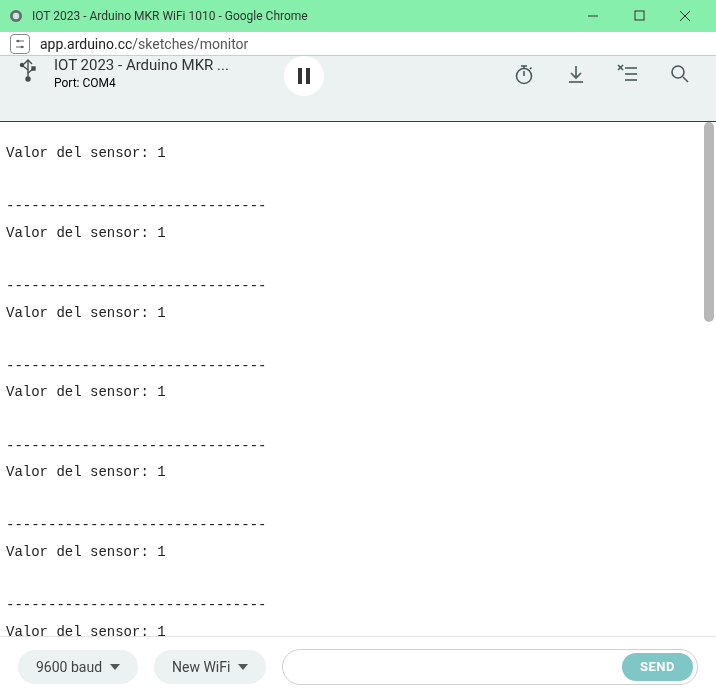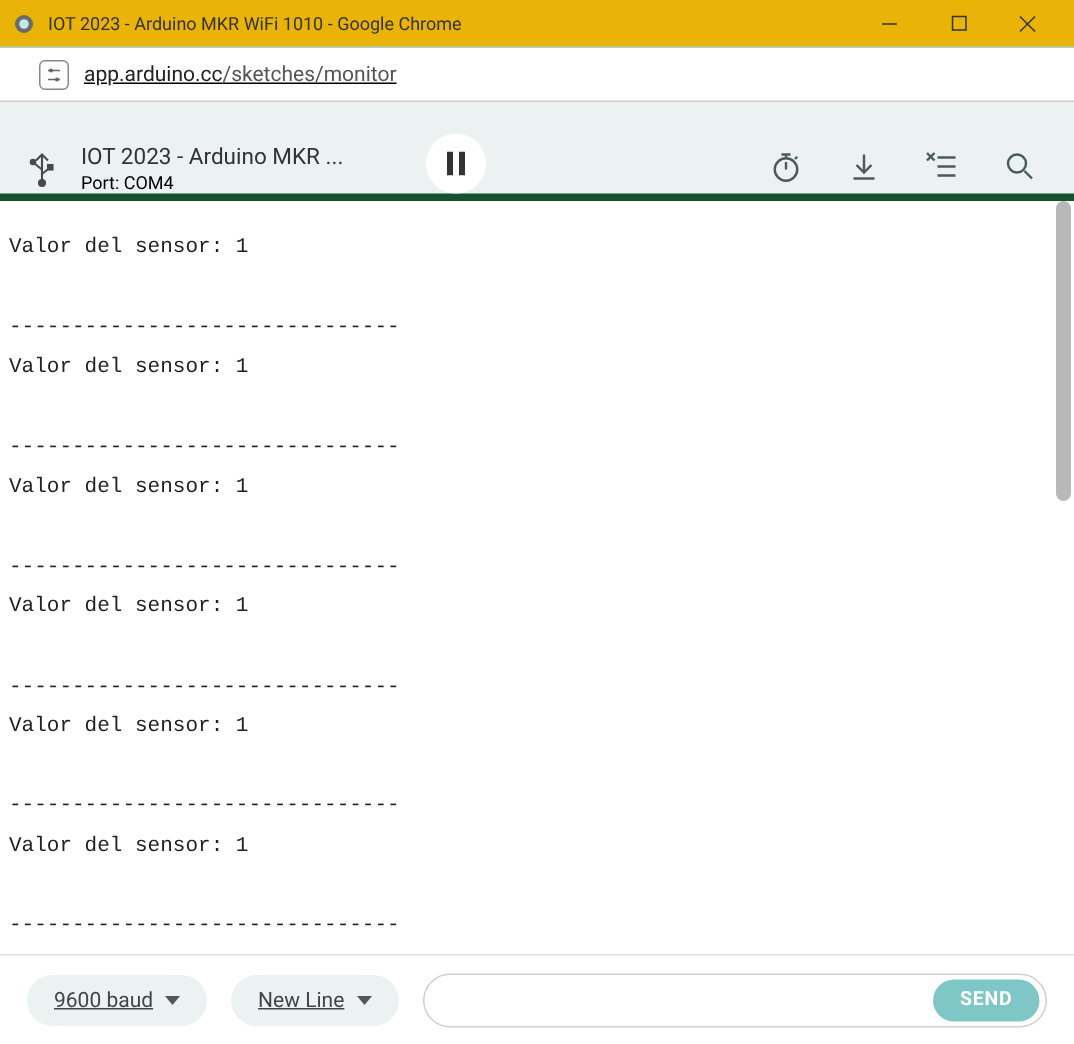--- a/index.html
+++ b/index.html
@@ -7,21 +7,21 @@
       font-family: -apple-system, BlinkMacSystemFont, "Segoe UI", Roboto, sans-serif;
       background: #fff;
       width: 716px;
       height: 696px;
       overflow: hidden;
       display: flex;
       flex-direction: column;
     }
     
     .titlebar {
-      background: #eab308;
+      background: #86efac;
       height: 32px;
       display: flex;
       align-items: center;
       padding: 0 8px;
       border-bottom: 1px solid #a8d4d6;
     }
     .titlebar-icon {
       width: 16px; height: 16px;
       margin-right: 8px;
       display: inline-flex;
@@ -41,50 +41,49 @@
       width: 46px;
       height: 32px;
       display: flex;
       align-items: center;
       justify-content: center;
       cursor: pointer;
     }
     .win-btn svg { stroke: #333; stroke-width: 1; fill: none; }
     
     .addressbar {
-      height: 36px;
+      height: 24px;
       background: #fff;
       display: flex;
       align-items: center;
-      padding: 0 26px;
+      padding: 0 10px;
       border-bottom: 1px solid #ccc;
-      text-decoration: underline;
     }
     .addr-icon {
       width: 20px; height: 20px;
       margin-right: 10px;
       border: 1px solid #888;
       border-radius: 4px;
       display: flex;
       align-items: center;
       justify-content: center;
       font-size: 10px;
       color: #666;
     }
     .addr-text { font-size: 14px; color: #555; }
     .addr-text .host { color: #222; }
     
     .toolbar {
       height: 66px;
       background: #ecf1f1;
       display: flex;
-      align-items: flex-end;
+      align-items: flex-start;
       padding: 0 18px;
       gap: 16px;
-      border-bottom: 5px solid #14532d;
+      border-bottom: 1px solid #14532d;
     }
     .usb-icon { color: #4a4a4a; }
     .sketch-info { flex: 0 0 auto; min-width: 210px; }
     .sketch-title { font-size: 15px; color: #333; font-weight: 400; }
     .port-line { font-size: 12px; color: #000000; margin-top: 2px; }
     .pause-btn {
       width: 40px; height: 40px;
       border-radius: 50%;
       background: #fff;
       display: flex;
@@ -142,21 +141,20 @@
       background: #ecf1f1;
       border-radius: 20px;
       height: 34px;
       padding: 0 18px;
       display: flex;
       align-items: center;
       gap: 8px;
       font-size: 14px;
       color: #444;
       cursor: pointer;
-      text-decoration: underline;
     }
     .caret-down {
       width: 0; height: 0;
       border-left: 5px solid transparent;
       border-right: 5px solid transparent;
       border-top: 6px solid #555;
     }
     .send-input {
       flex: 1;
       height: 36px;
@@ -312,21 +310,21 @@
 -------------------------------</div>
   <div class="scroll-track"></div>
 </div>
 
 <div class="footer">
   <div class="pill">
     <span>9600 baud</span>
     <span class="caret-down"></span>
   </div>
   <div class="pill">
-    <span>New Line</span>
+    <span>New WiFi</span>
     <span class="caret-down"></span>
   </div>
   <div class="send-input">
     <input type="text" value="" style="">
     <div class="send-btn">
       <span>SEND</span>
     </div>
   </div>
 </div>
 

